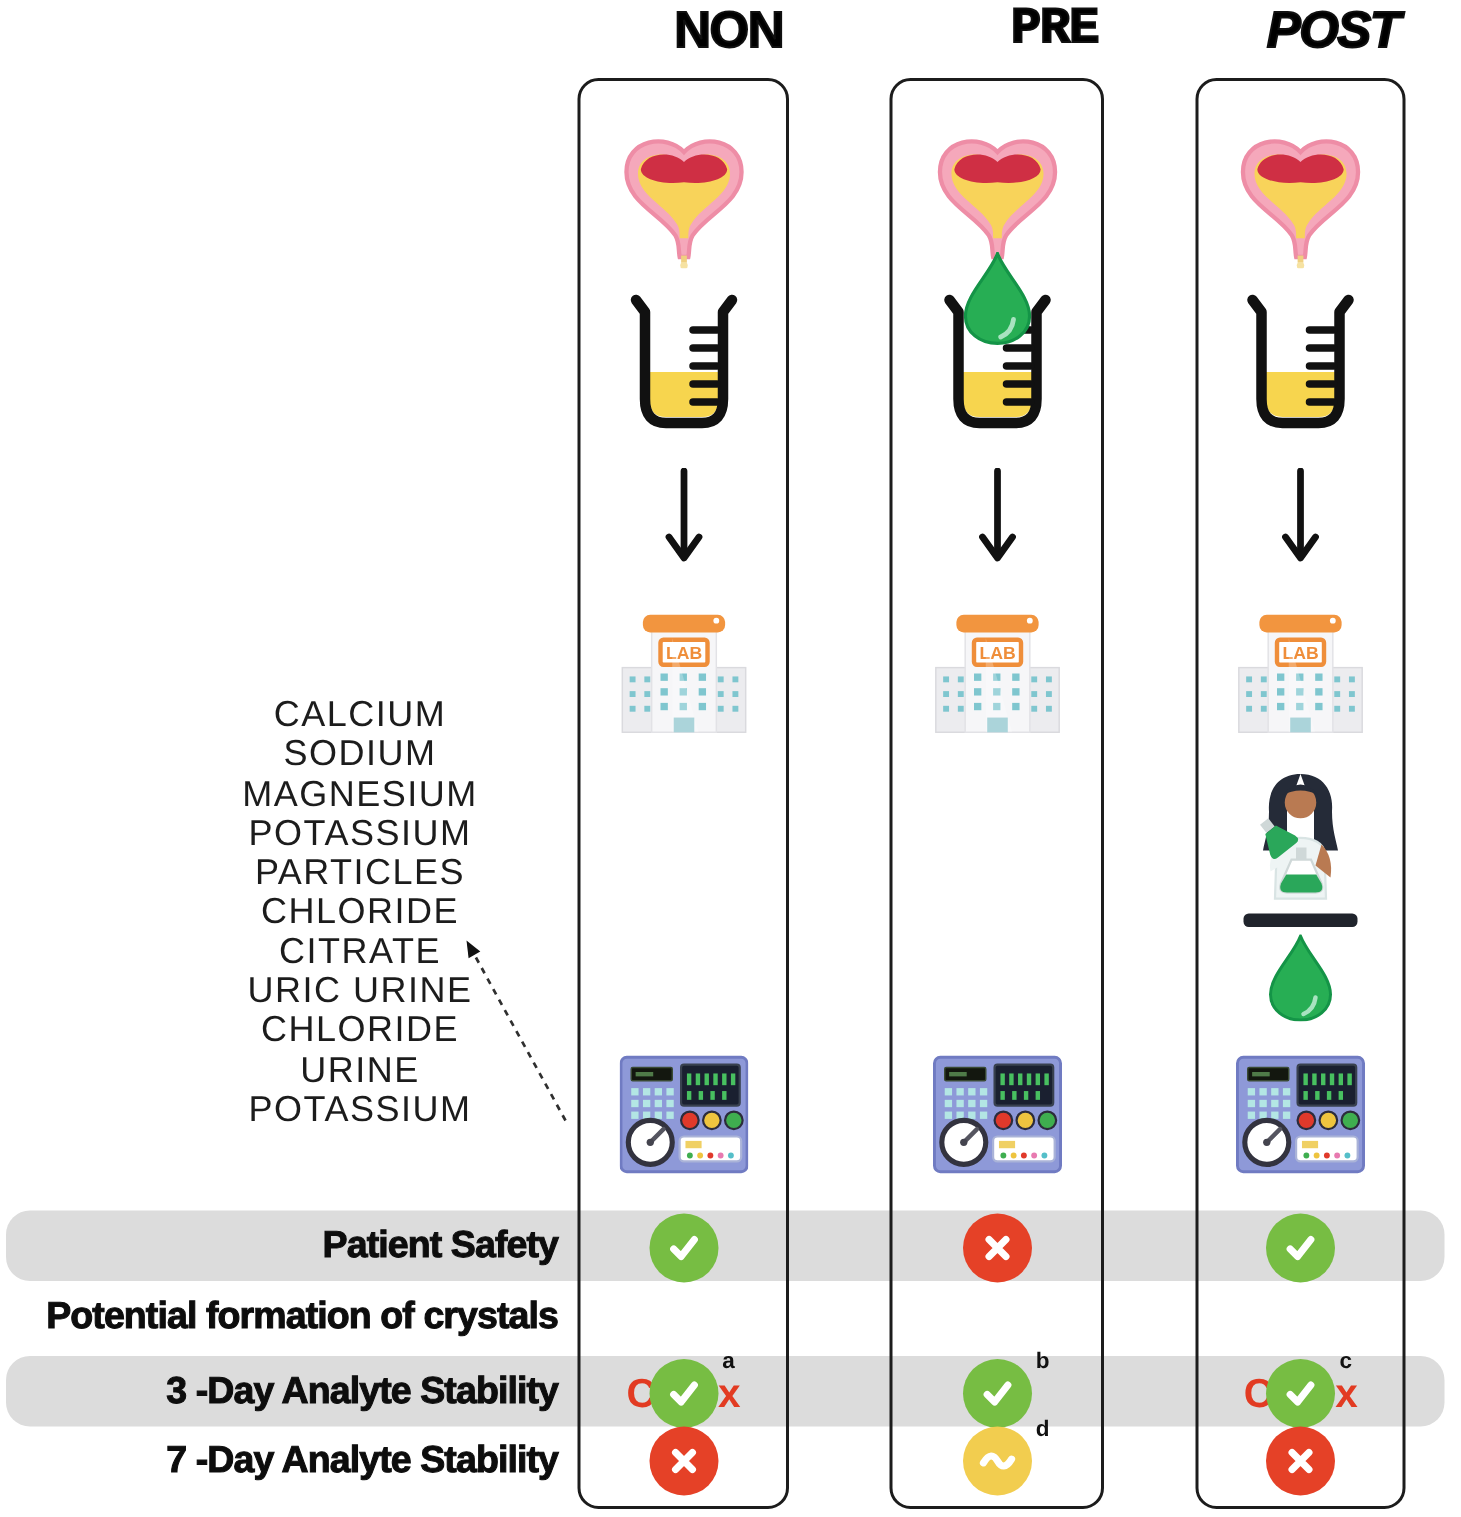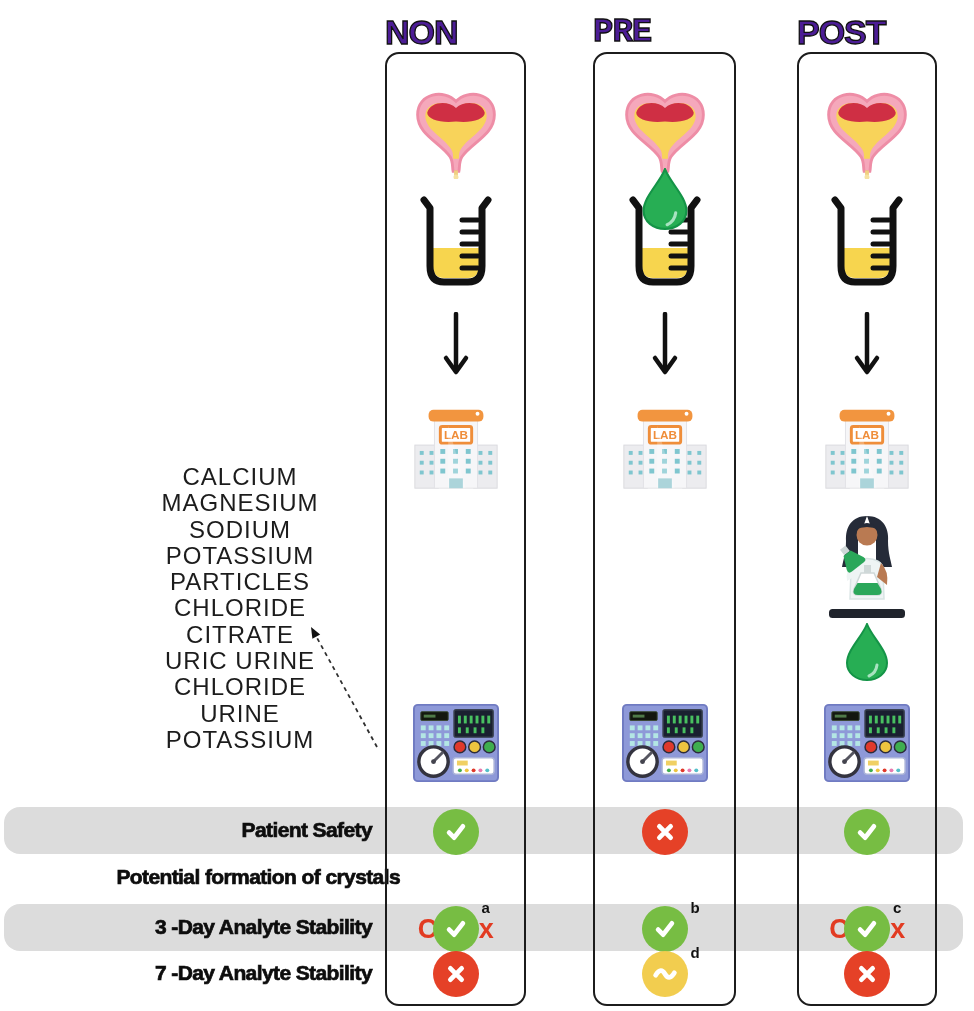--- a/index.html
+++ b/index.html
@@ -12,25 +12,25 @@
   .band-day2{top:904px;}
 
   
   .colbox{position:absolute;top:52px;height:950px;border:2.5px solid #1c1c1c;border-radius:14px;
           background:transparent;z-index:3;}
   .colbox-non{left:385px;width:137px;}
   .colbox-pre{left:593px;width:139px;}
   .colbox-post{left:797px;width:136px;}
 
   
-  .col-header{position:absolute;top:13px;text-align:left;font-size:34px;font-weight:bold;color:#4c1d95;
+  .col-header{position:absolute;top:1px;text-align:right;font-size:34px;font-weight:bold;color:#000000;
               letter-spacing:-1px;-webkit-text-stroke:1.3px #101010;z-index:4;}
   .hd-non{left:385px;width:137px;}
   .hd-pre{left:593px;width:139px;font-family:Liberation Mono, monospace;}
-  .hd-post{left:797px;width:136px;}
+  .hd-post{left:797px;width:136px;font-style:italic;}
 
   
   .cicon{position:absolute;left:50%;transform:translateX(-50%);z-index:4;}
   .icon-bladder{top:31px;width:92px;height:94px;}
   .icon-beaker{top:141px;width:80px;height:94px;}
   .icon-drop-pre{top:114px;width:48px;height:62px;z-index:5;}
   .icon-arrow{top:258px;width:28px;height:70px;}
   .icon-lab{top:351px;width:94px;height:88px;}
   .icon-scientist{top:459px;width:80px;height:108px;}
   .icon-drop-post{top:569px;width:44px;height:58px;}
@@ -48,24 +48,24 @@
   .row-day7{top:897px;}
 
   .crystal{position:absolute;left:0;width:100%;top:860px;text-align:center;font-size:27px;font-weight:bold;
            color:#e23b22;letter-spacing:-0.5px;z-index:4;}
 
   .note{position:absolute;left:50%;margin-left:26px;font-size:15px;font-weight:bold;color:#111;z-index:5;}
   .note-day2{top:845px;}
   .note-day7{top:890px;}
 
   
-  .rowlabel{position:absolute;left:0px;width:372px;text-align:right;font-size:21px;font-weight:bold;color:#0d0d0d;
+  .rowlabel{position:absolute;left:0px;width:372px;text-align:right;font-size:25px;font-weight:bold;color:#0d0d0d;
             letter-spacing:-0.6px;-webkit-text-stroke:0.7px #0d0d0d;z-index:2;line-height:34px;}
   .rl-safety{top:813px;}
-  .rl-crystals{top:860px;padding-left:28px;}
+  .rl-crystals{top:860px;}
   .rl-day2{top:910px;}
   .rl-day7{top:956px;}
 
   
   .analytes{position:absolute;left:103px;top:464px;width:274px;text-align:center;font-size:24px;line-height:26.3px;
             color:#1c1c1c;letter-spacing:1px;z-index:2;}
 
   .overlay{position:absolute;left:0;top:0;width:974px;height:1011px;z-index:2;pointer-events:none;}
   .hidden-defs{position:absolute;width:0;height:0;overflow:hidden;}
 </style>
@@ -212,22 +212,22 @@
   <div class="band band-safety"></div>
   <div class="band band-day2"></div>
 
   <svg class="overlay">
     <line x1="377" y1="747" x2="316" y2="636" stroke="#2f2f2f" stroke-width="1.8" stroke-dasharray="4 4"></line>
     <polygon points="311,627 320.2,634.4 312.4,638.8" fill="#111"></polygon>
   </svg>
 
   <div class="analytes">
       <div class="analyte">CALCIUM</div>
+      <div class="analyte">SODIUM</div>
       <div class="analyte">MAGNESIUM</div>
-      <div class="analyte">SODIUM</div>
       <div class="analyte">POTASSIUM</div>
       <div class="analyte">PARTICLES</div>
       <div class="analyte">CHLORIDE</div>
       <div class="analyte">CITRATE</div>
       <div class="analyte">URIC URINE</div>
       <div class="analyte">CHLORIDE</div>
       <div class="analyte">URINE</div>
       <div class="analyte">POTASSIUM</div>
     </div>
 

